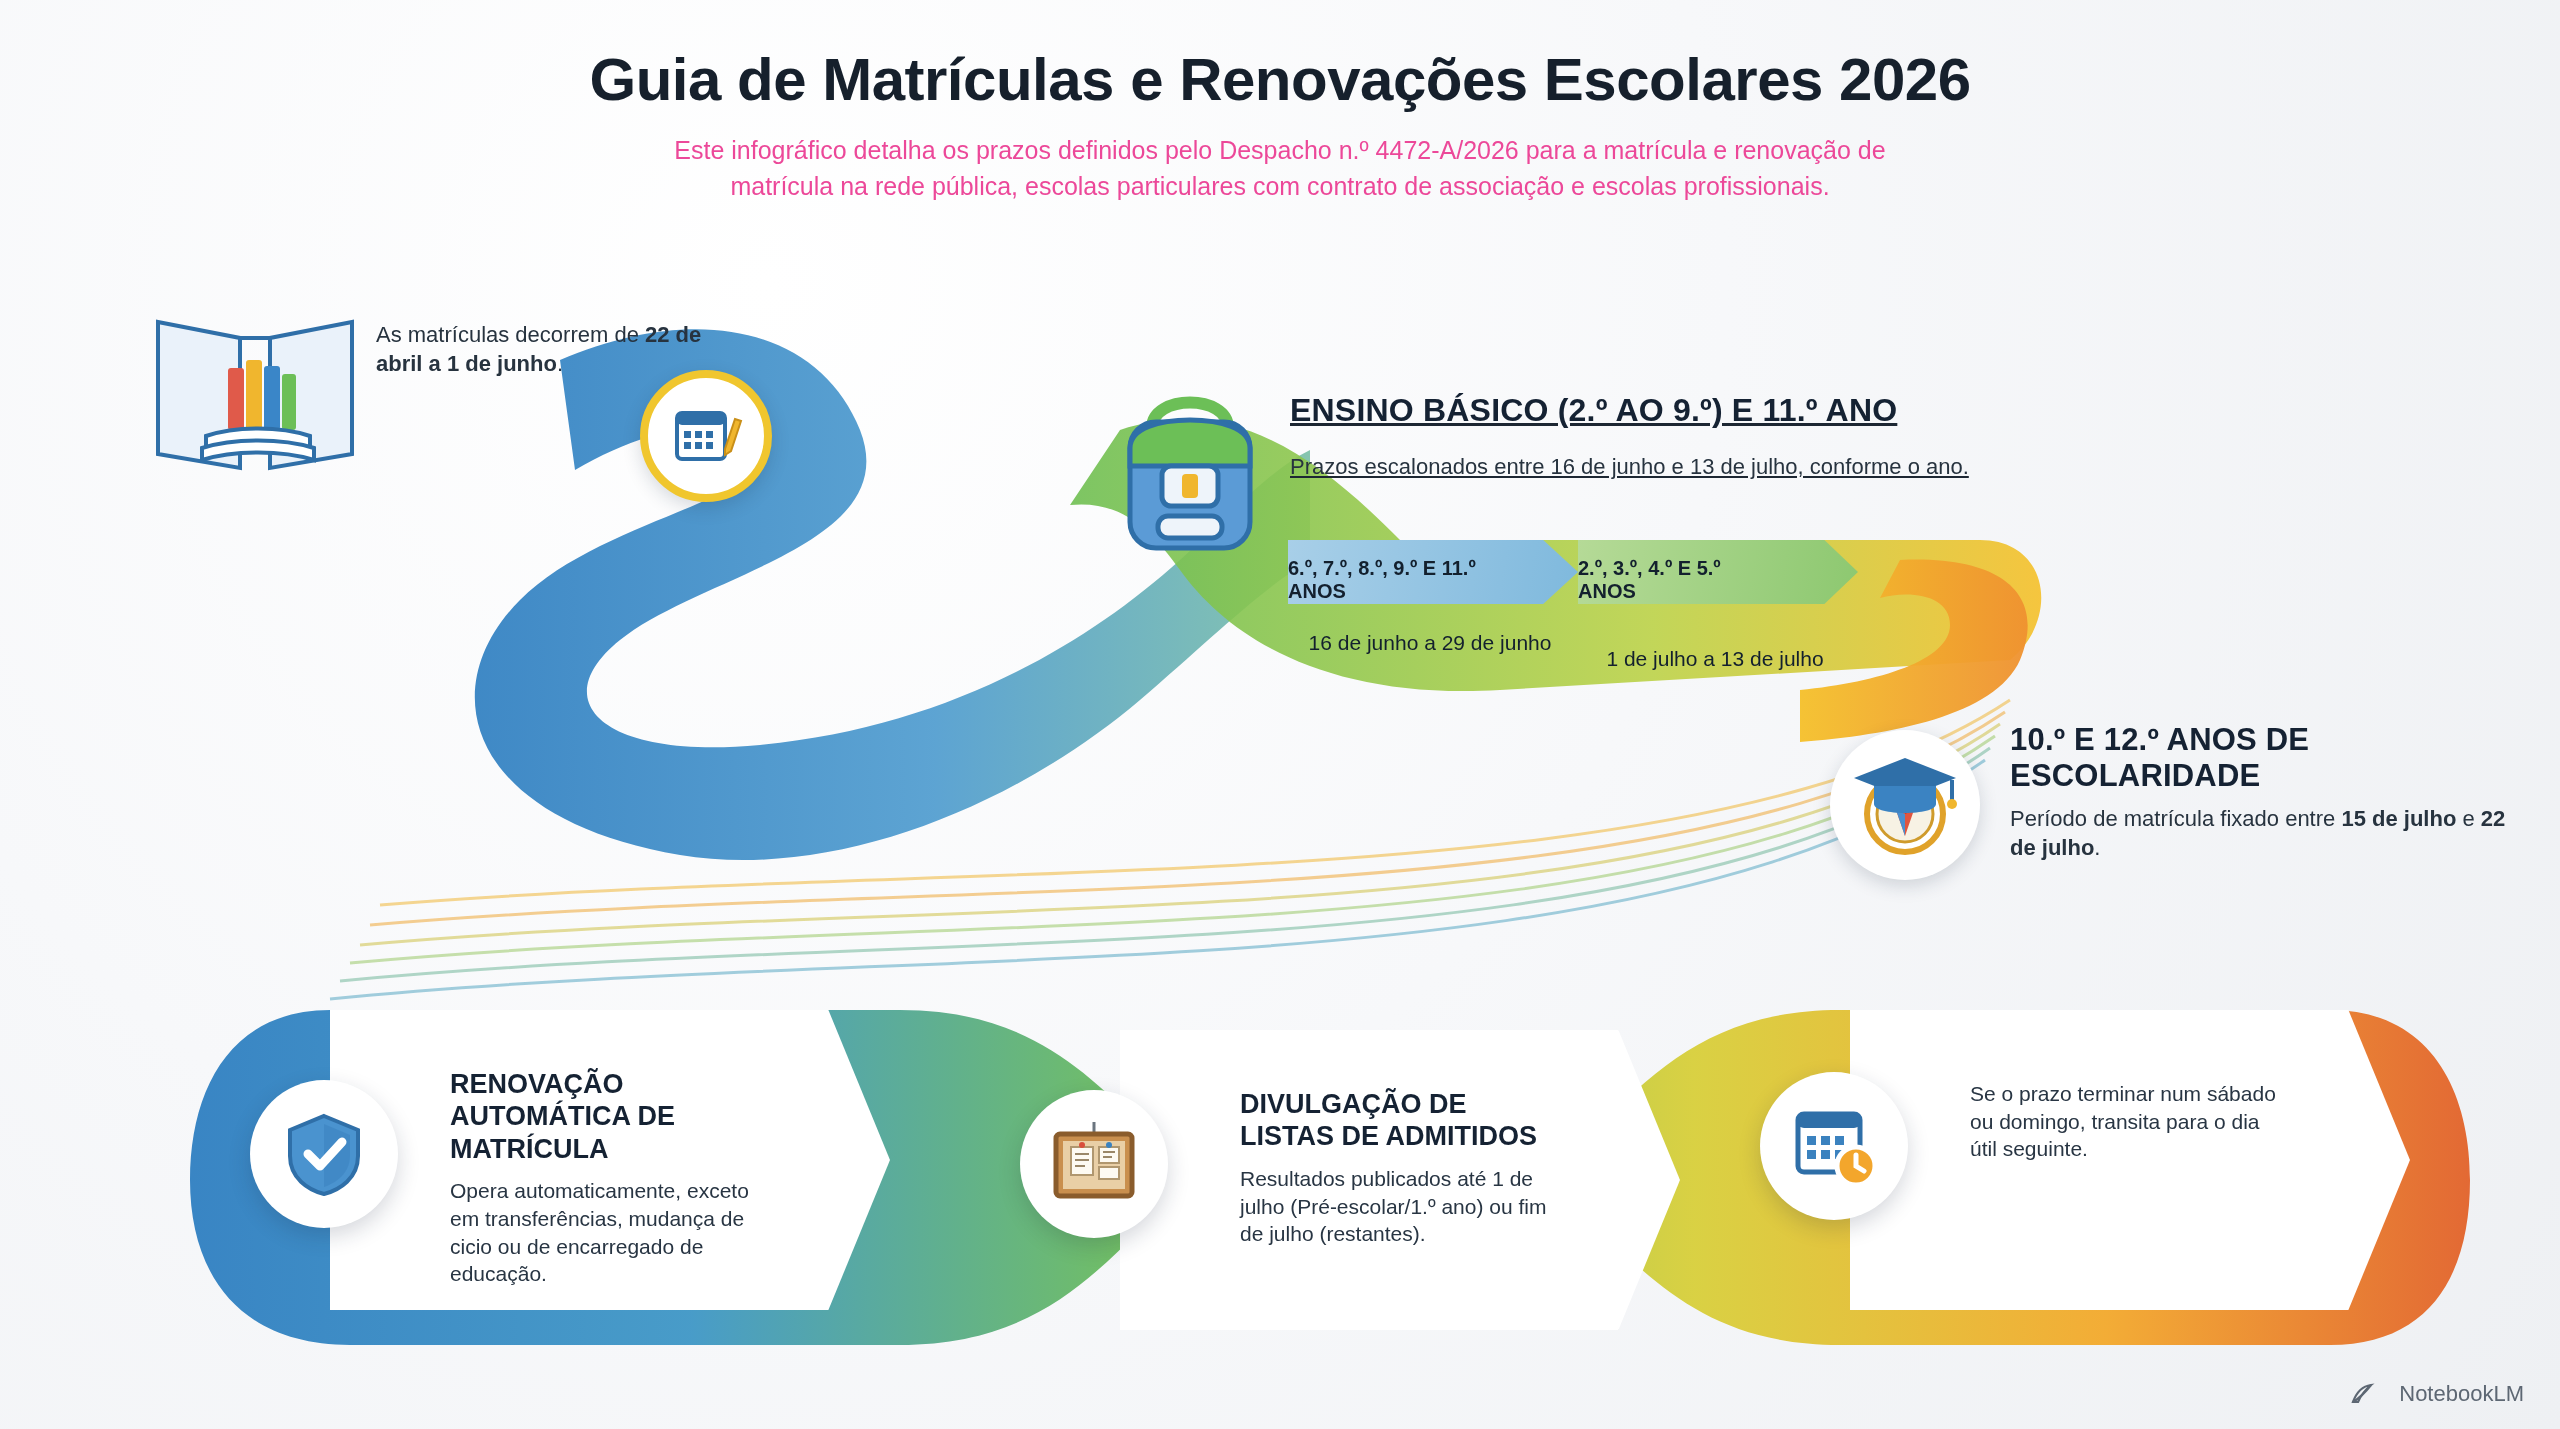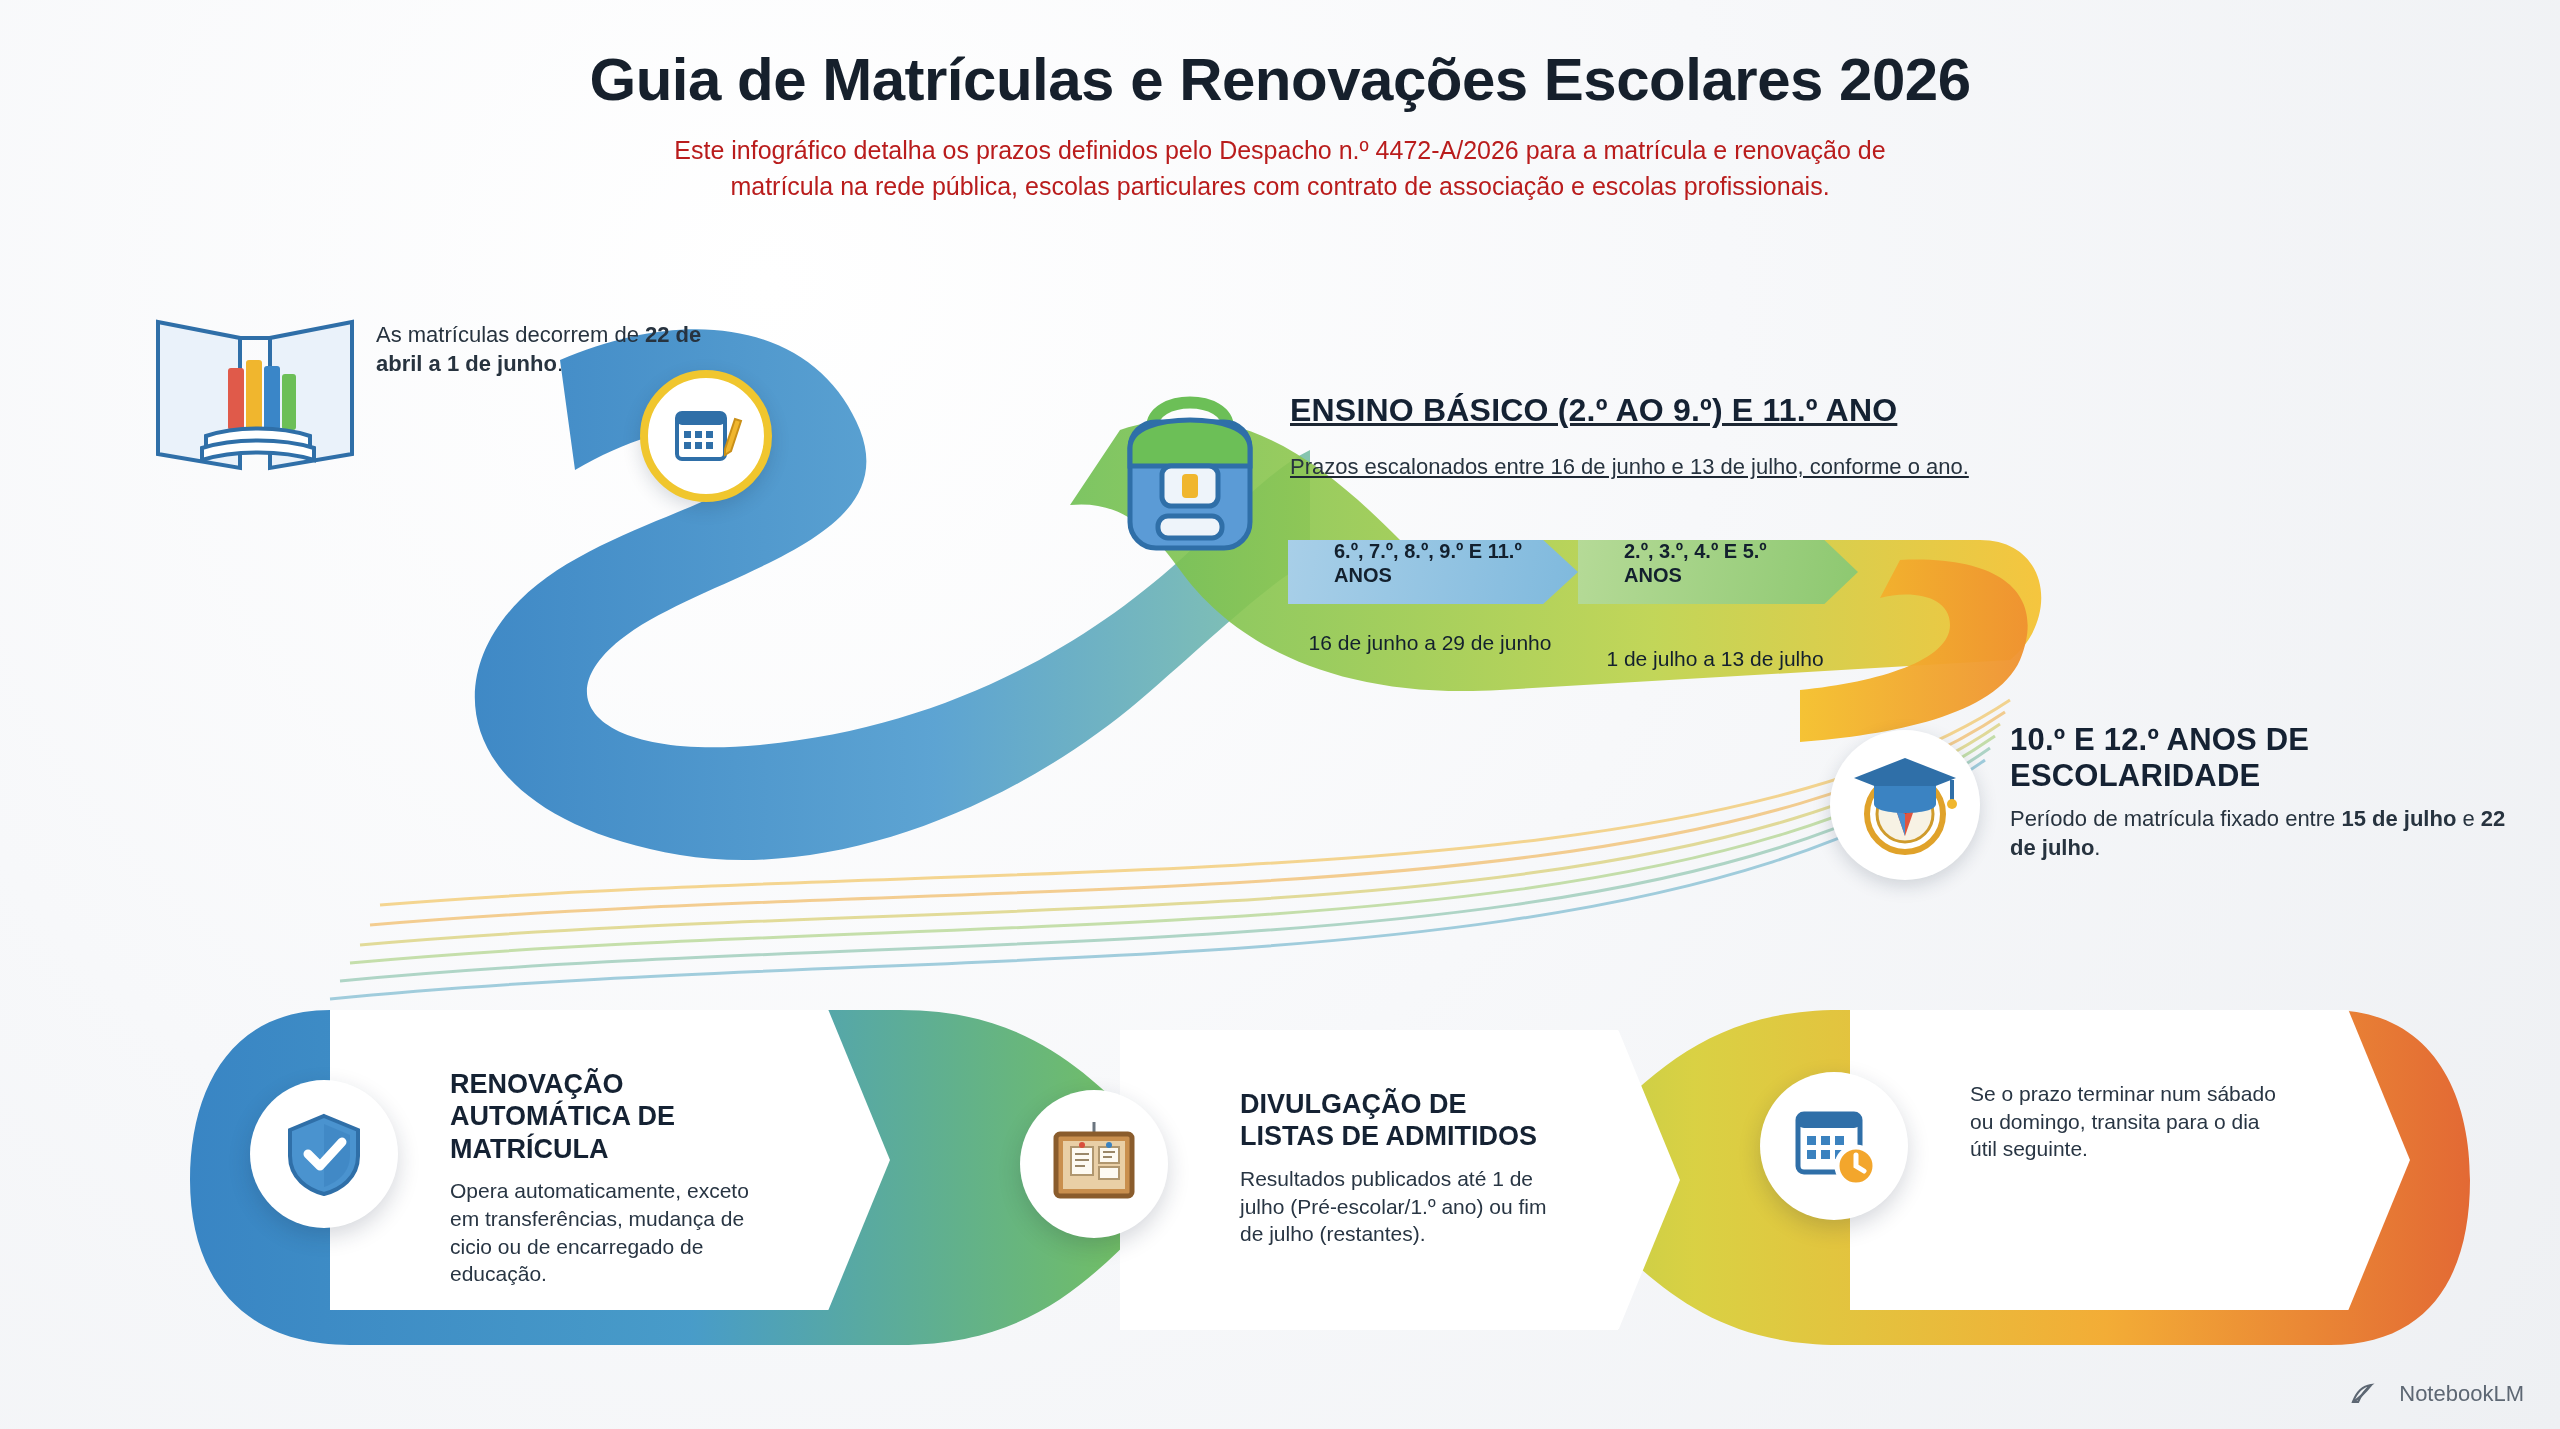--- a/index.html
+++ b/index.html
@@ -12,21 +12,21 @@
     color:#1d2733;
   }
 
   
   .header { position:absolute; left:0; top:48px; width:100%; text-align:center; }
   .title {
     font-size:60px; font-weight:bold; letter-spacing:-0.5px; color:#16202c;
     margin:0 0 22px 0; line-height:1.05;
   }
   .subtitle {
-    font-size:25px; color:#b91c1c; line-height:1.42; width:1300px;
+    font-size:25px; color:#ec4899; line-height:1.42; width:1300px;
     margin:4px auto; font-weight:400;
   }
 
   
   .ribbons { position:absolute; inset:0; width:2560px; height:1429px; pointer-events:none; }
 
   
   .block { position:absolute; }
 
   .icon-circle {
@@ -38,23 +38,22 @@
 
   .step-head {
     font-size:31px; font-weight:bold; color:#152233; line-height:1.16;
     letter-spacing:.2px;
   }
   .step-body { font-size:22px; color:#27333f; line-height:1.33; margin-top:10px; }
   .step-body b { font-weight:bold; }
 
   
   .chev {
-    position:absolute; height:64px; display:flex; align-items:flex-start;
+    position:absolute; height:64px; display:flex; align-items:flex-end;
     color:#13202e; font-size:20px; font-weight:bold; line-height:1.18;
-    padding-left:46px;
   }
   .chev.blue  { background:linear-gradient(100deg,#a8cfe8,#7fb9dd); }
   .chev.green { background:linear-gradient(100deg,#b5da97,#8dc870); }
   .chev-dates {
     position:absolute; text-align:center; font-size:21px; font-weight:normal;
     color:#13202e; line-height:1.28;
   }
 
   
   .card {

